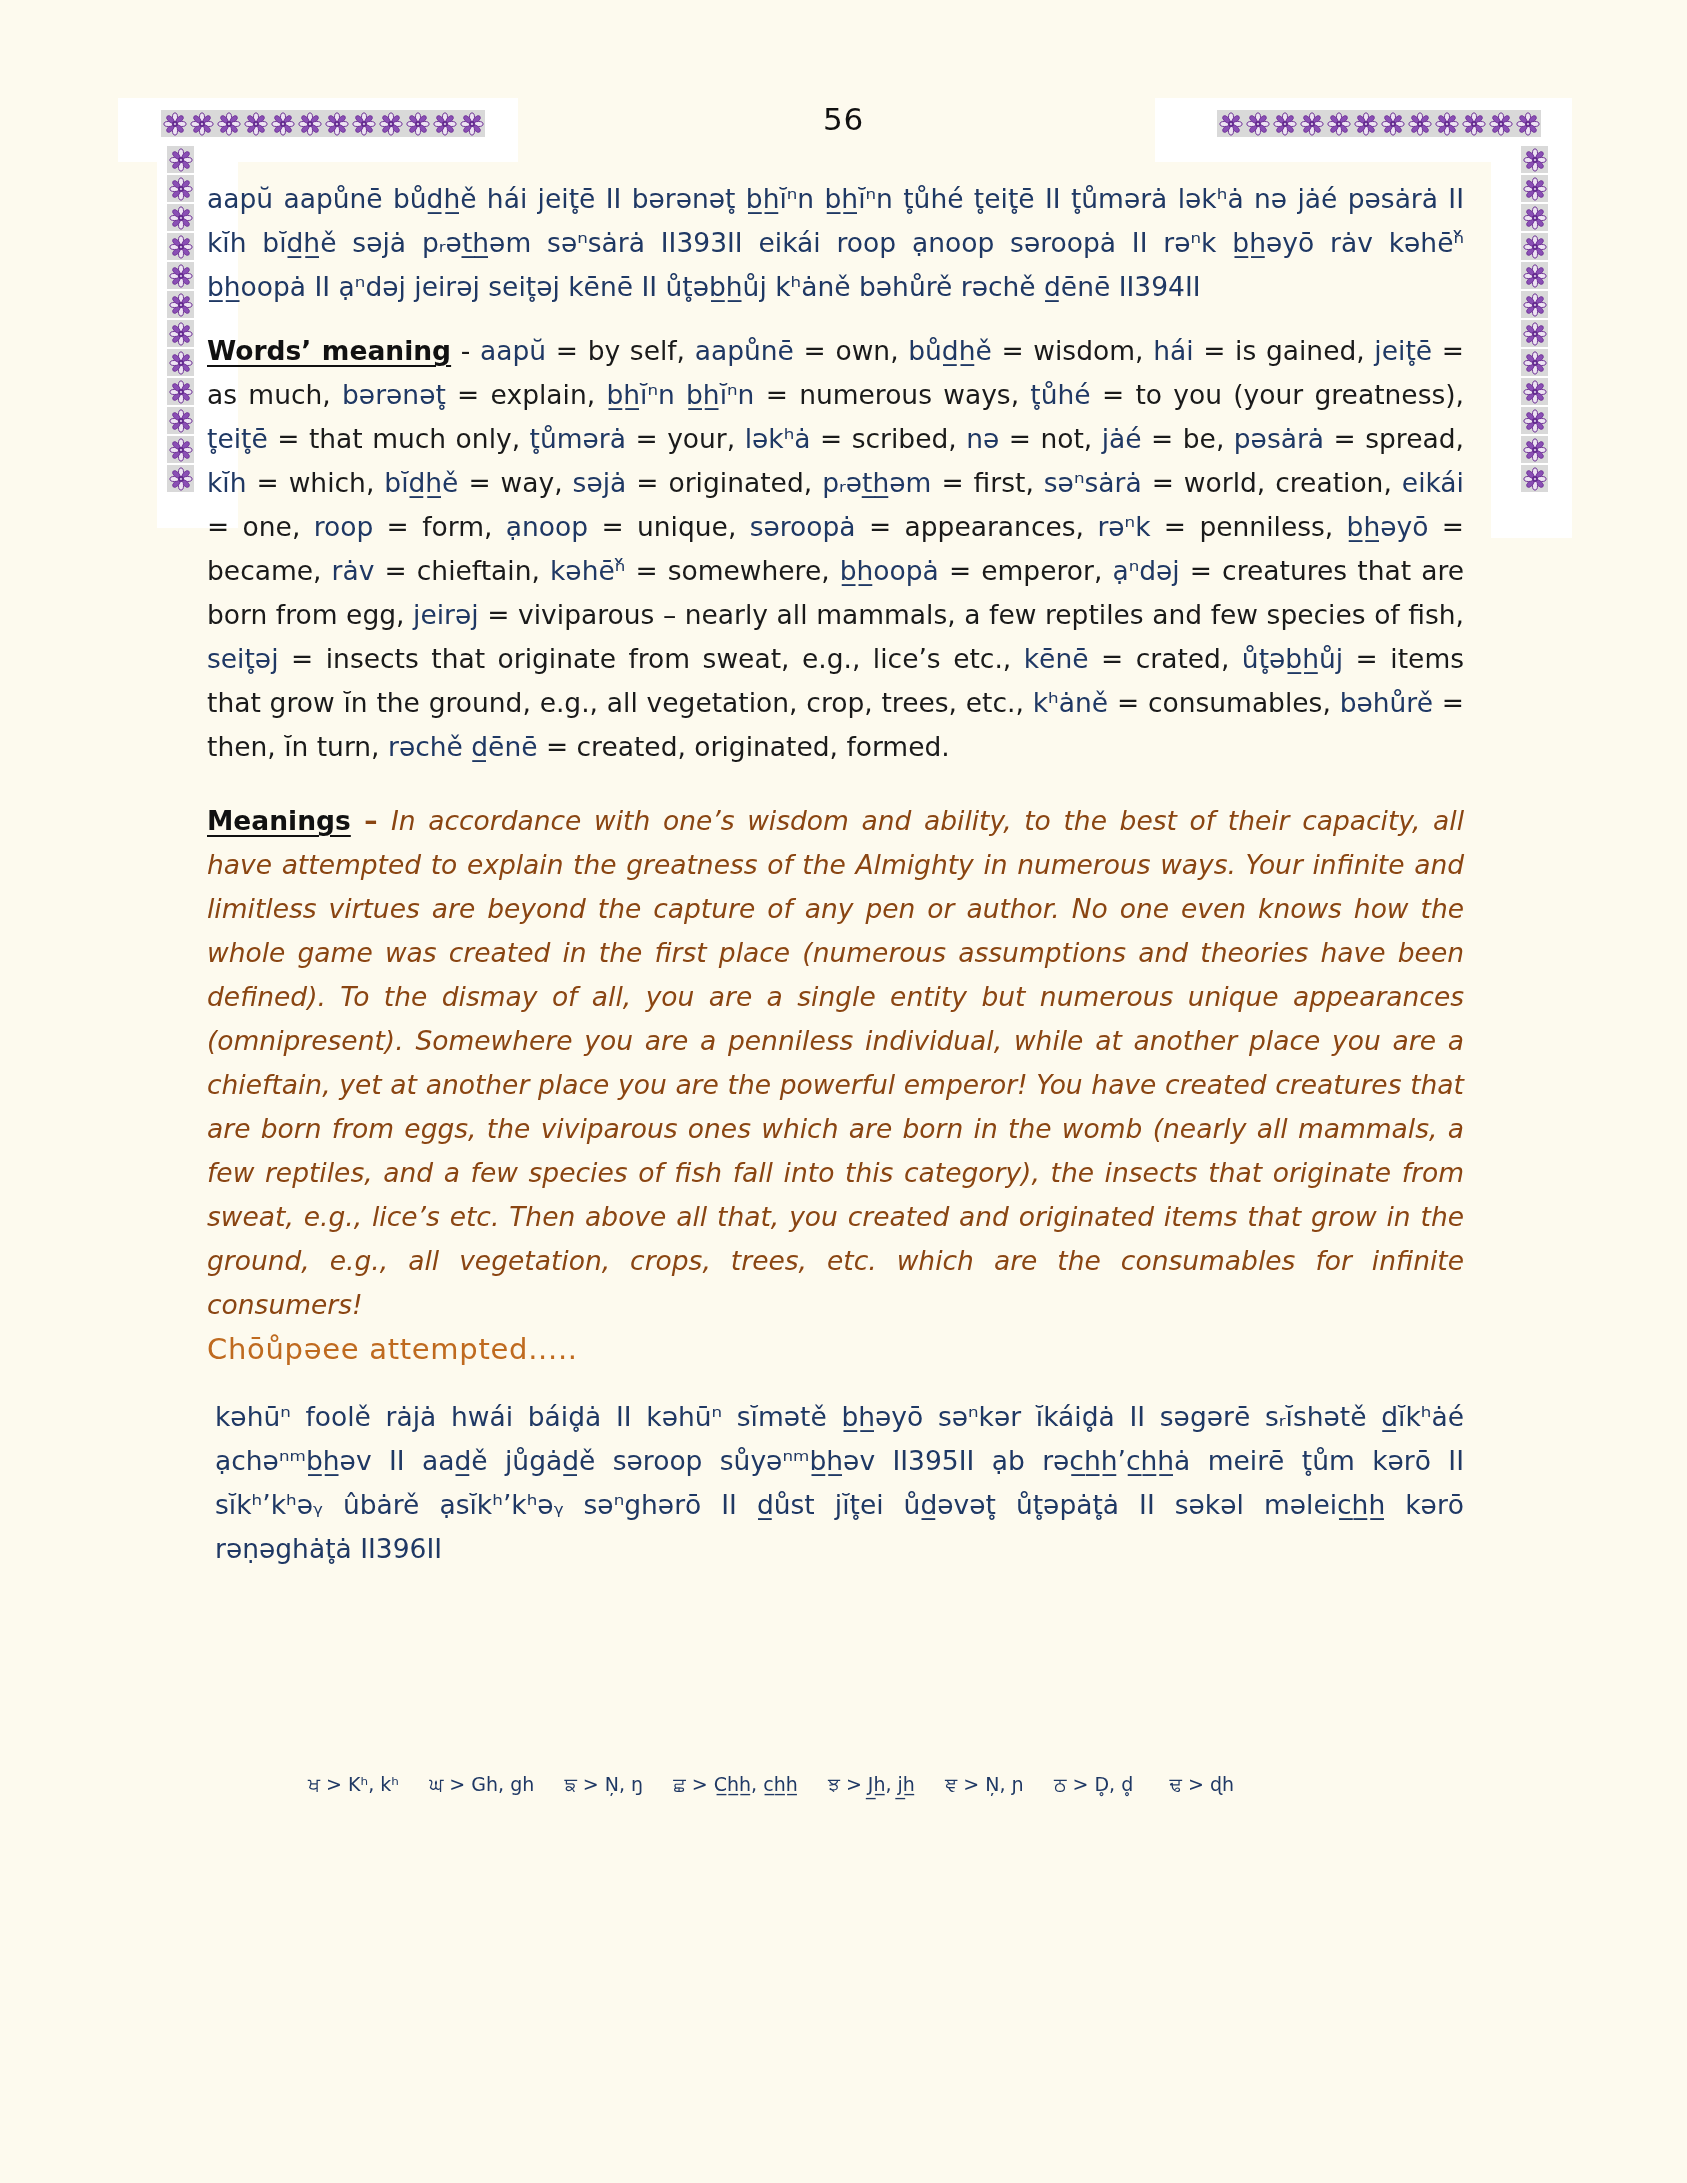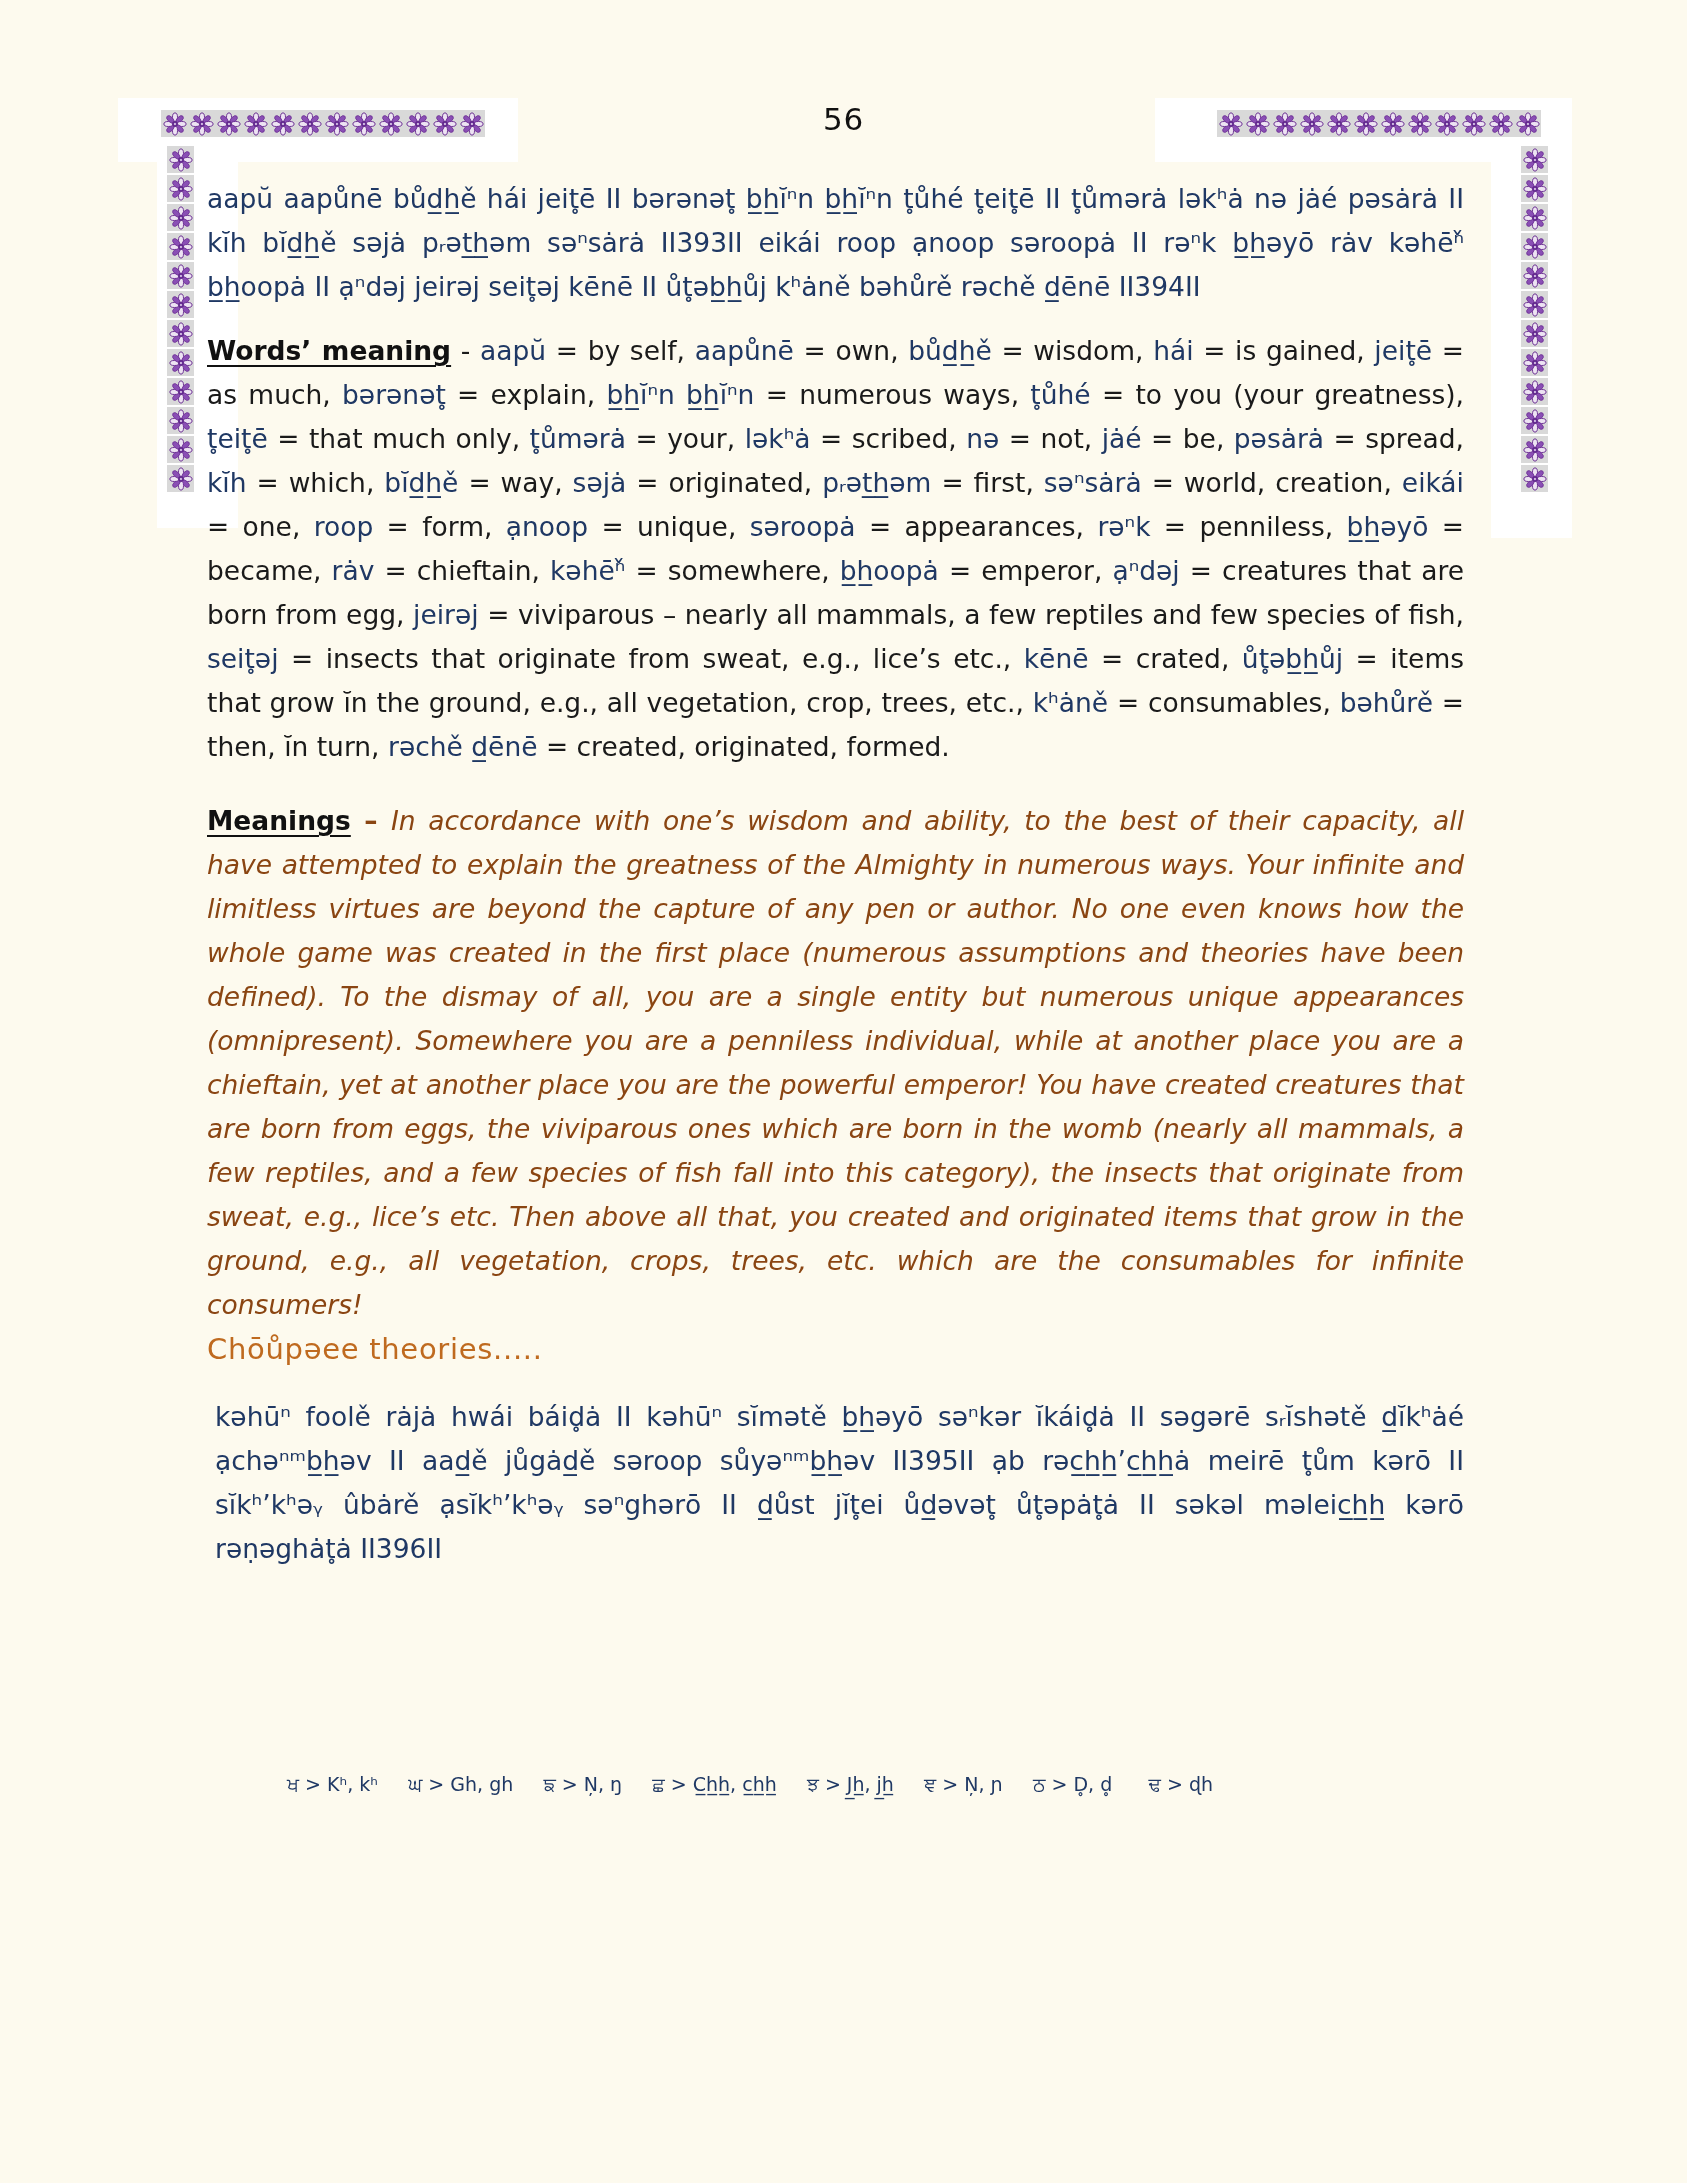--- a/index.html
+++ b/index.html
@@ -53,21 +53,21 @@
   .seg-br{color:#8A4512;font-style:italic;}
   .seg-brb{color:#8A4512;font-weight:bold;}
 
   .choupaee-heading{
     margin-top:98px;
     color:#BF6A1F;font-size:29px;letter-spacing:0.7px;
     text-align:left !important;
   }
 
   .legend{
-    margin-top:111px;margin-left:80px;width:1072px;
+    margin-top:111px;margin-left:101px;width:1072px;
     color:#1F3864;font-size:19px;line-height:41px;
     white-space:pre-wrap;text-align:left !important;
   }
 
   [data-name="flower-icon"] svg{display:block;}
 </style>
 </head>
 <body data-name="document-page">
 
 <div class="white-patch" id="white-top-left" data-name="border-backing-top-left"></div>
@@ -1623,21 +1623,21 @@
   </div>
 
 <div class="content" data-name="page-content">
 
   <p class="scripture" id="scripture-1" data-name="scripture-paragraph-1">aapŭ aapůnē bůd̲h̲ě hái jeit̥ē II bərənət̥ b̲h̲ĭⁿn b̲h̲ĭⁿn t̥ůhé t̥eit̥ē II t̥ůmərȧ ləkʰȧ nə jȧé pəsȧrȧ II kĭh bĭd̲h̲ě səjȧ  pᵣət̲h̲əm səⁿsȧrȧ II393II eikái roop ạnoop səroopȧ II rəⁿk b̲h̲əyō rȧv  kəhēⁿ̌ b̲h̲oopȧ II ạⁿdəj jeirəj seit̥əj kēnē II ůt̥əb̲h̲ůj kʰȧně bəhůrě rəchě d̲ēnē II394II</p>
 
   <p id="words-meaning" data-name="words-meaning-paragraph"><span class="seg-hu" data-name="text-segment">Words’ meaning</span><span class="seg-k" data-name="text-segment"> - </span><span class="seg-b" data-name="text-segment">aapŭ</span><span class="seg-k" data-name="text-segment"> = by self, </span><span class="seg-b" data-name="text-segment">aapůnē</span><span class="seg-k" data-name="text-segment"> =  own, </span><span class="seg-b" data-name="text-segment">bůd̲h̲ě</span><span class="seg-k" data-name="text-segment"> = wisdom, </span><span class="seg-b" data-name="text-segment">hái</span><span class="seg-k" data-name="text-segment"> = is gained, </span><span class="seg-b" data-name="text-segment">jeit̥ē</span><span class="seg-k" data-name="text-segment"> = as much, </span><span class="seg-b" data-name="text-segment">bərənət̥</span><span class="seg-k" data-name="text-segment"> = explain, </span><span class="seg-b" data-name="text-segment">b̲h̲ĭⁿn b̲h̲ĭⁿn</span><span class="seg-k" data-name="text-segment"> = numerous ways, </span><span class="seg-b" data-name="text-segment">t̥ůhé</span><span class="seg-k" data-name="text-segment"> =  to you (your greatness), </span><span class="seg-b" data-name="text-segment">t̥eit̥ē</span><span class="seg-k" data-name="text-segment"> = that much only, </span><span class="seg-b" data-name="text-segment">t̥ůmərȧ</span><span class="seg-k" data-name="text-segment"> = your, </span><span class="seg-b" data-name="text-segment">ləkʰȧ</span><span class="seg-k" data-name="text-segment"> = scribed, </span><span class="seg-b" data-name="text-segment">nə</span><span class="seg-k" data-name="text-segment"> = not, </span><span class="seg-b" data-name="text-segment">jȧé</span><span class="seg-k" data-name="text-segment"> = be, </span><span class="seg-b" data-name="text-segment">pəsȧrȧ</span><span class="seg-k" data-name="text-segment"> = spread, </span><span class="seg-b" data-name="text-segment">kĭh</span><span class="seg-k" data-name="text-segment"> = which, </span><span class="seg-b" data-name="text-segment">bĭd̲h̲ě</span><span class="seg-k" data-name="text-segment"> = way, </span><span class="seg-b" data-name="text-segment">səjȧ</span><span class="seg-k" data-name="text-segment"> = originated, </span><span class="seg-b" data-name="text-segment">pᵣət̲h̲əm</span><span class="seg-k" data-name="text-segment"> = first, </span><span class="seg-b" data-name="text-segment">səⁿsȧrȧ</span><span class="seg-k" data-name="text-segment"> = world, creation, </span><span class="seg-b" data-name="text-segment">eikái</span><span class="seg-k" data-name="text-segment"> = one, </span><span class="seg-b" data-name="text-segment">roop</span><span class="seg-k" data-name="text-segment"> = form, </span><span class="seg-b" data-name="text-segment">ạnoop</span><span class="seg-k" data-name="text-segment"> = unique, </span><span class="seg-b" data-name="text-segment">səroopȧ</span><span class="seg-k" data-name="text-segment"> = appearances, </span><span class="seg-b" data-name="text-segment">rəⁿk</span><span class="seg-k" data-name="text-segment"> = penniless, </span><span class="seg-b" data-name="text-segment">b̲h̲əyō</span><span class="seg-k" data-name="text-segment"> = became, </span><span class="seg-b" data-name="text-segment">rȧv</span><span class="seg-k" data-name="text-segment"> = chieftain, </span><span class="seg-b" data-name="text-segment">kəhēⁿ̌</span><span class="seg-k" data-name="text-segment"> = somewhere, </span><span class="seg-b" data-name="text-segment">b̲h̲oopȧ</span><span class="seg-k" data-name="text-segment"> = emperor, </span><span class="seg-b" data-name="text-segment">ạⁿdəj</span><span class="seg-k" data-name="text-segment"> = creatures that are born from egg, </span><span class="seg-b" data-name="text-segment">jeirəj</span><span class="seg-k" data-name="text-segment"> = viviparous – nearly all mammals, a few reptiles and few species of fish, </span><span class="seg-b" data-name="text-segment">seit̥əj</span><span class="seg-k" data-name="text-segment"> = insects that originate from sweat, e.g., lice’s etc., </span><span class="seg-b" data-name="text-segment">kēnē</span><span class="seg-k" data-name="text-segment"> = crated, </span><span class="seg-b" data-name="text-segment">ůt̥əb̲h̲ůj</span><span class="seg-k" data-name="text-segment"> = items that grow ĭn the ground, e.g., all vegetation, crop, trees, etc., </span><span class="seg-b" data-name="text-segment">kʰȧně</span><span class="seg-k" data-name="text-segment"> = consumables, </span><span class="seg-b" data-name="text-segment">bəhůrě</span><span class="seg-k" data-name="text-segment"> = then, ĭn turn, </span><span class="seg-b" data-name="text-segment">rəchě d̲ēnē</span><span class="seg-k" data-name="text-segment"> = created, originated, formed.</span></p>
 
   <p id="meanings" data-name="meanings-paragraph"><span class="seg-hu" data-name="text-segment">Meanings</span><span class="seg-brb" data-name="text-segment"> – </span><span class="seg-br" data-name="text-segment">In accordance with one’s wisdom and ability, to the best of their capacity, all have attempted to explain the greatness of the Almighty in numerous ways. Your infinite and limitless virtues are beyond the capture of any pen or author.  No one  even knows how the whole game was created in the first place (numerous assumptions and theories have been defined). To the dismay of all, you are a single entity but numerous unique appearances (omnipresent). Somewhere you are a penniless individual, while at another place you are a chieftain, yet at another place you are the powerful emperor! You have created creatures that are born from eggs, the viviparous ones which are born in the womb (nearly all mammals, a few reptiles, and a few species of fish fall into this category), the insects that originate from sweat, e.g., lice’s etc. Then above all that, you created and originated items that grow in the ground, e.g., all vegetation, crops, trees, etc. which are the consumables for infinite consumers!</span></p>
 
-  <p class="choupaee-heading" data-name="choupaee-continued-heading">Chōůpəee  theories.....</p>
+  <p class="choupaee-heading" data-name="choupaee-continued-heading">Chōůpəee  attempted.....</p>
 
   <p class="scripture" id="scripture-2" data-name="scripture-paragraph-2">kəhūⁿ foolě rȧjȧ hwái báid̥ȧ II kəhūⁿ sĭmətě b̲h̲əyō səⁿkər ĭkáid̥ȧ II səgərē sᵣĭshətě d̲ĭkʰȧé ạchəⁿᵐb̲h̲əv II aad̲ě jůgȧd̲ě səroop sůyəⁿᵐb̲h̲əv II395II ạb rəc̲h̲h̲’c̲h̲h̲ȧ meirē t̥ům kərō II sĭkʰ’kʰəᵧ ûbȧrě ạsĭkʰ’kʰəᵧ səⁿghərō II d̲ůst jĭt̥ei ůd̲əvət̥ ůt̥əpȧt̥ȧ II səkəl məleic̲h̲h̲ kərō rəṇəghȧt̥ȧ II396II</p>
 
   <div class="legend" data-name="phonetic-legend">
     <p data-name="legend-row-1">ਖ &gt; Kʰ, kʰ     ਘ &gt; Gh, gh     ਙ &gt; N̦, ŋ     ਛ &gt; C̲h̲h̲, c̲h̲h̲     ਝ &gt; J̲h̲, j̲h̲     ਞ &gt; N̦, ɲ     ਠ &gt; D̥, d̥      ਢ &gt; ɖh</p>
   </div>
 
 </div>
 
 

